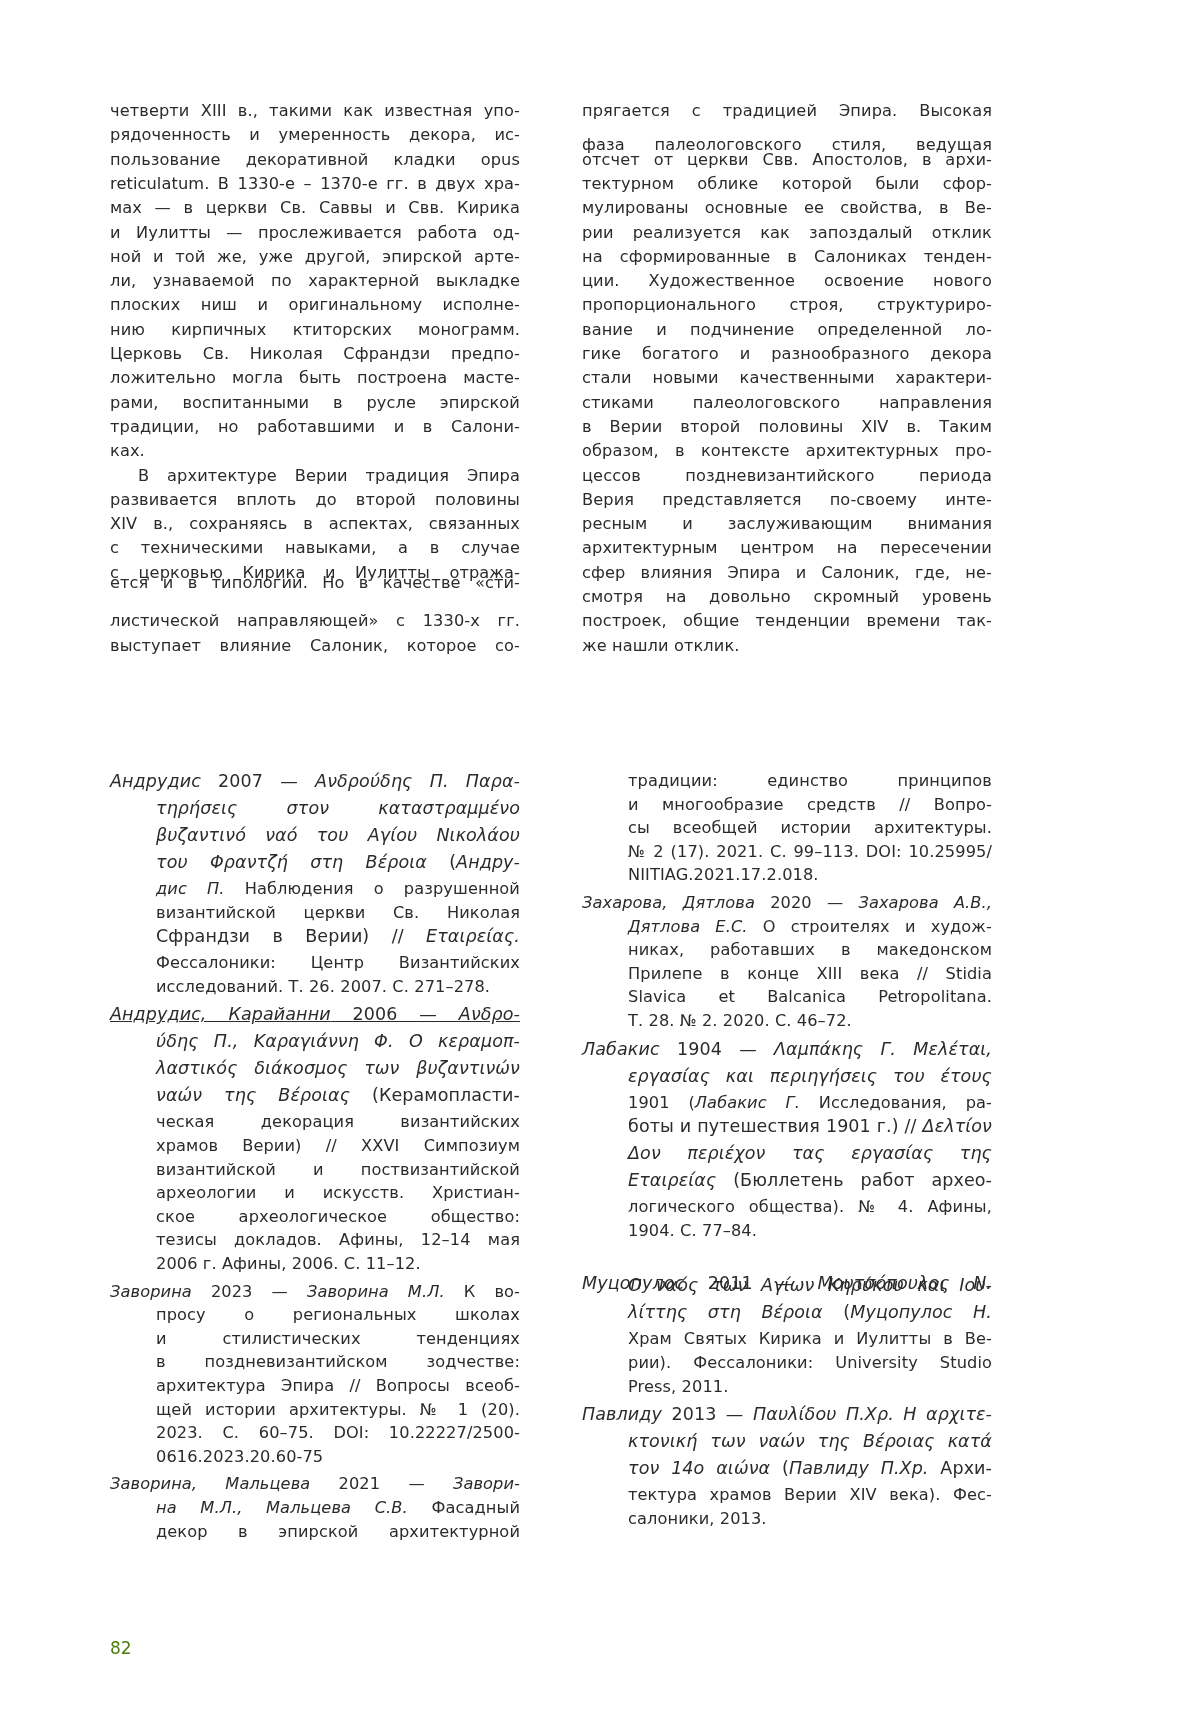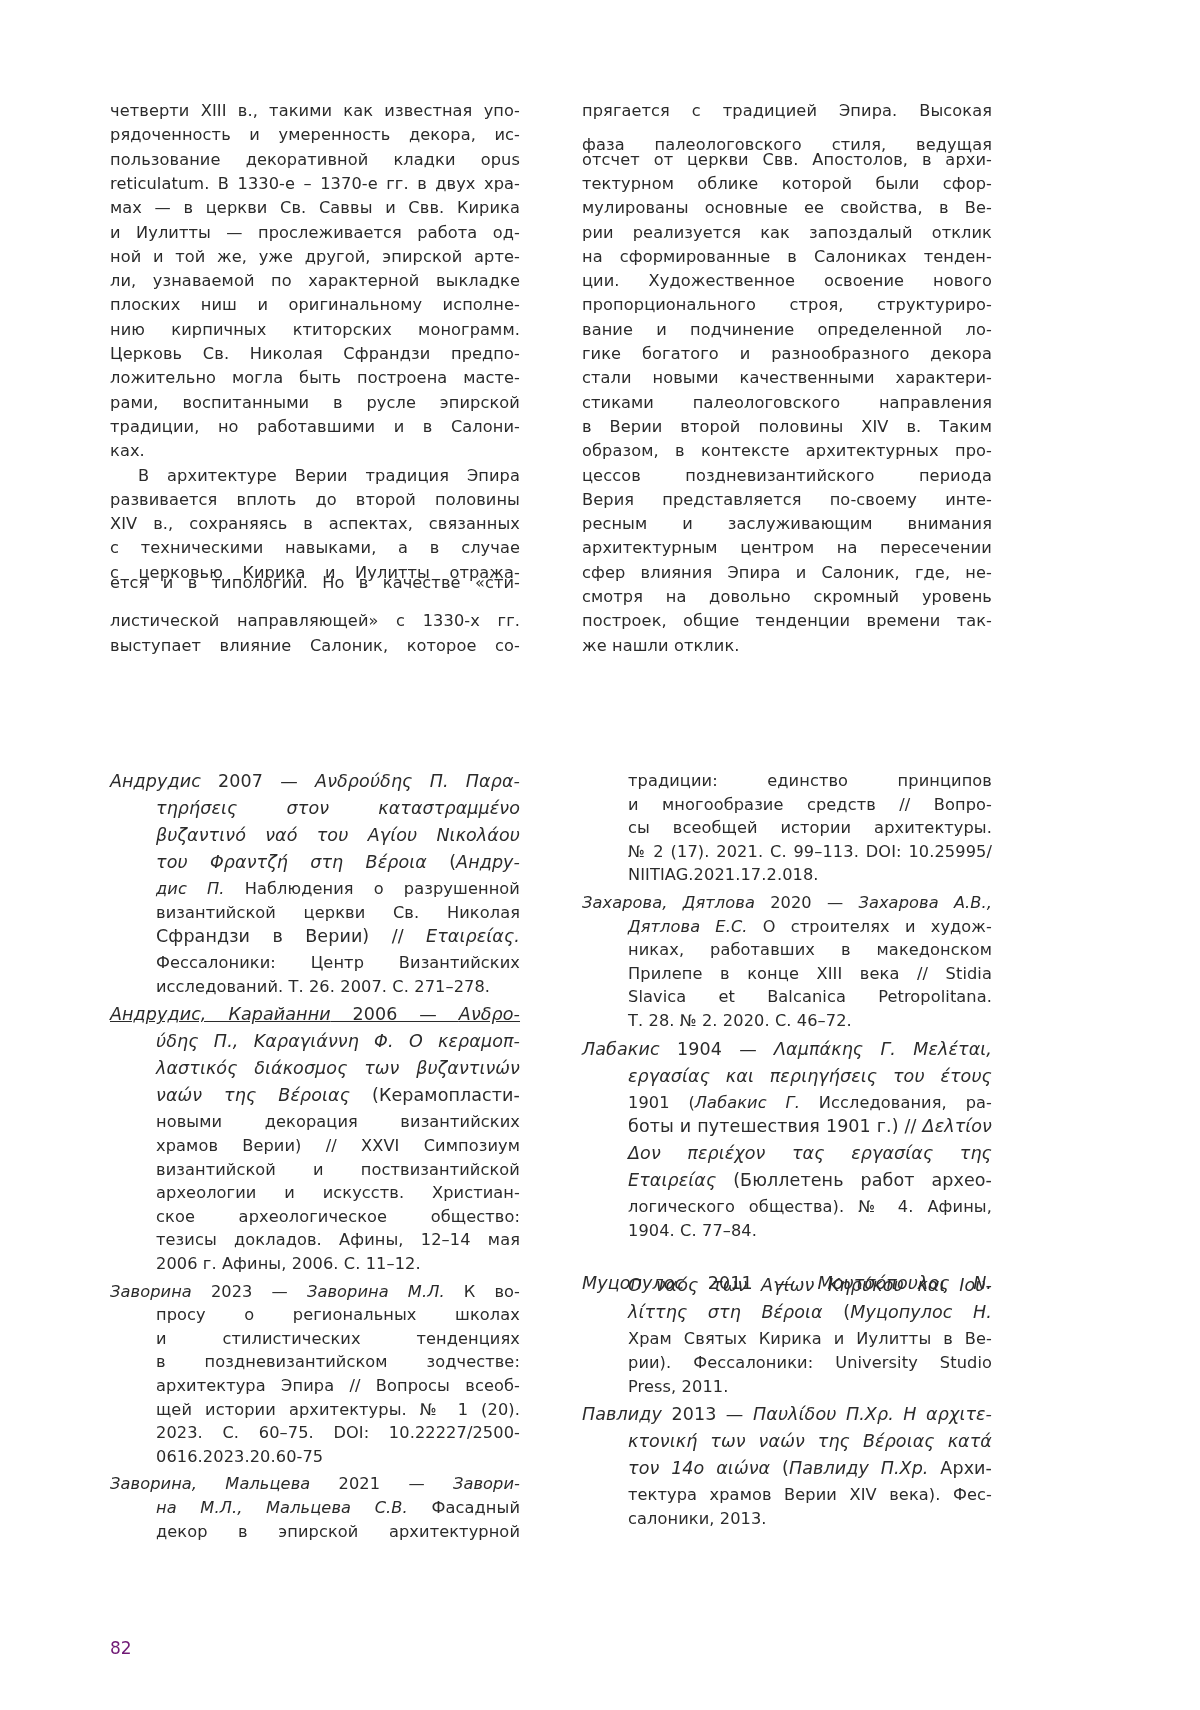--- a/index.html
+++ b/index.html
@@ -9,21 +9,21 @@
     .col { position: absolute; width: 410px; }
     .line { position: absolute; left: 0; width: 410px; white-space: nowrap;
             font-size: 16.2px; line-height: 22px; text-align: justify; text-align-last: justify;
             letter-spacing: 0.1px; }
     .line.last { text-align-last: left; }
     .line.indent { padding-left: 28px; width: 382px; }
     .bib .line.cont { padding-left: 46px; width: 364px; }
     .it { font-style: italic; }
     .heading { position: absolute; left: 0; width: 1200px; top: 739px; text-align: center;
                font-size: 16.5px; font-weight: bold; letter-spacing: 0.2px; color: #222; }
-    .pagenum { position: absolute; left: 110px; top: 1638px; font-size: 17px; color: #701a75; }
+    .pagenum { position: absolute; left: 110px; top: 1638px; font-size: 17px; color: #4d7c0f; }
   </style>
 </head>
 <body>
 
 <div class="page">
 
   <div class="col" id="body-left" style="left:110px; top:100px;">
       <div class="line" style="top: 0px;">четверти XIII в., такими как известная упо-</div>
       <div class="line" style="top: 24.3px;">рядоченность и умеренность декора, ис-</div>
       <div class="line" style="top: 48.6px;">пользование декоративной кладки opus</div>
@@ -82,21 +82,21 @@
       <div class="line cont" style="top: 81px; font-size: 17.5px;"><span class="it">του Φραντζή στη Βέροια</span><span> (</span><span class="it">Андру-</span></div>
       <div class="line cont" style="top: 108px;"><span class="it">дис П.</span><span> Наблюдения о разрушенной</span></div>
       <div class="line cont" style="top: 131.6px;"><span>византийской церкви Св. Николая</span></div>
       <div class="line cont" style="top: 155.2px; font-size: 17.5px;"><span>Сфрандзи в Верии) // </span><span class="it">Εταιρείας.</span></div>
       <div class="line cont" style="top: 182.2px;"><span>Фессалоники: Центр Византийских</span></div>
       <div class="line cont last" style="top: 205.8px;"><span>исследований. Т. 26. 2007. С. 271–278.</span></div>
       <div class="line" style="top: 233.4px; font-size: 17.5px; text-decoration: underline;"><span class="it">Андрудис, Карайанни</span><span> 2006 — </span><span class="it">Ανδρο-</span></div>
       <div class="line cont" style="top: 260.4px; font-size: 17.5px;"><span class="it">ύδης Π., Καραγιάννη Φ. Ο κεραμοπ-</span></div>
       <div class="line cont" style="top: 287.4px; font-size: 17.5px;"><span class="it">λαστικός διάκοσμος των βυζαντινών</span></div>
       <div class="line cont" style="top: 314.4px; font-size: 17.5px;"><span class="it">ναών της Βέροιας</span><span> (Керамопласти-</span></div>
-      <div class="line cont" style="top: 341.4px;"><span>новыми декорация византийских</span></div>
+      <div class="line cont" style="top: 341.4px;"><span>ческая декорация византийских</span></div>
       <div class="line cont" style="top: 365px;"><span>храмов Верии) // XXVI Симпозиум</span></div>
       <div class="line cont" style="top: 388.6px;"><span>византийской и поствизантийской</span></div>
       <div class="line cont" style="top: 412.2px;"><span>археологии и искусств. Христиан-</span></div>
       <div class="line cont" style="top: 435.8px;"><span>ское археологическое общество:</span></div>
       <div class="line cont" style="top: 459.4px;"><span>тезисы докладов. Афины, 12–14 мая</span></div>
       <div class="line cont last" style="top: 483px;"><span>2006 г. Афины, 2006. С. 11–12.</span></div>
       <div class="line" style="top: 510.6px;"><span class="it">Заворина</span><span> 2023 — </span><span class="it">Заворина М.Л.</span><span> К во-</span></div>
       <div class="line cont" style="top: 534.2px;"><span>просу о региональных школах</span></div>
       <div class="line cont" style="top: 557.8px;"><span>и стилистических тенденциях</span></div>
       <div class="line cont" style="top: 581.4px;"><span>в поздневизантийском зодчестве:</span></div>

